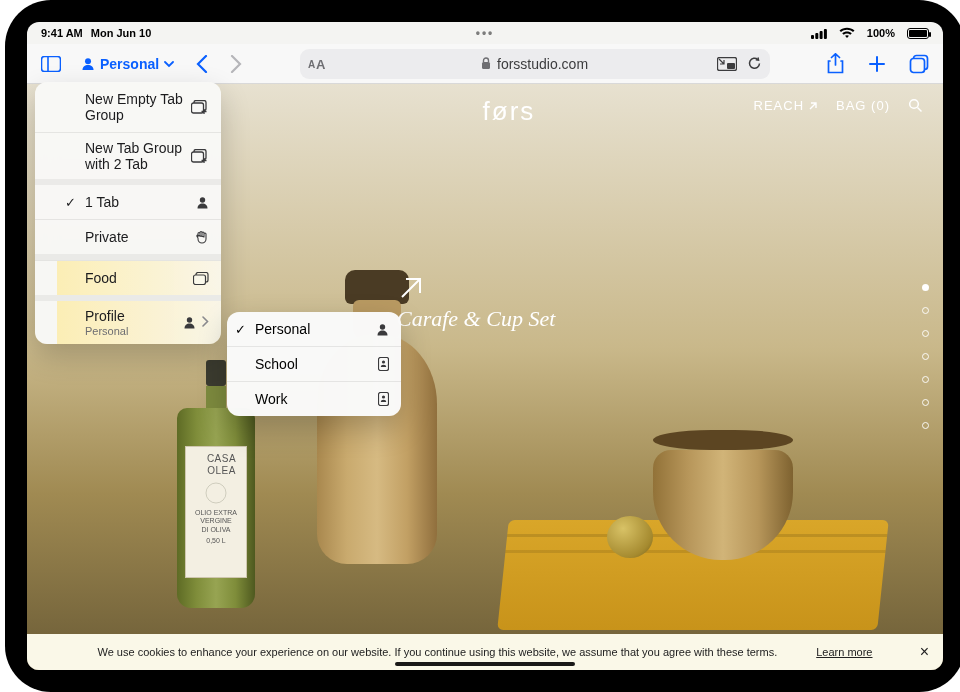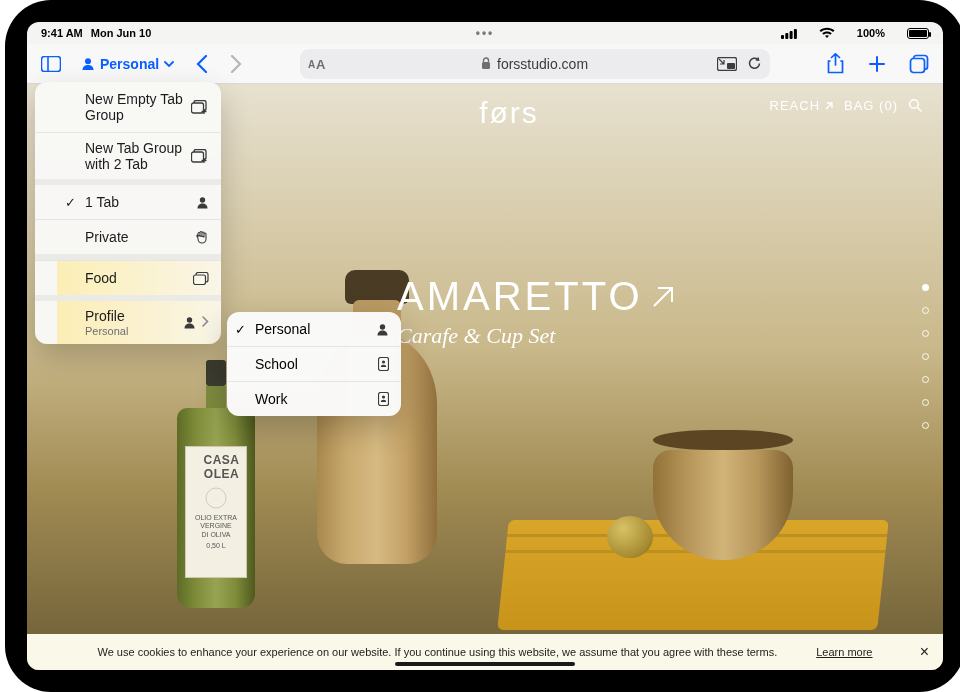--- a/index.html
+++ b/index.html
@@ -13,21 +13,21 @@
     position:relative; width:100%; height:100%; background:#f4f4f2;
     border-radius:12px; overflow:hidden;
   }
   
   .statusbar {
     position:absolute; top:0; left:0; right:0; height:22px;
     display:flex; align-items:center; justify-content:space-between;
     font-size:11px; font-weight:600; color:#000; padding:0 14px;
   }
   .sb-left { display:flex; gap:8px; align-items:center;}
-  .sb-right { display:flex; gap:22px; align-items:center;}
+  .sb-right { display:flex; gap:12px; align-items:center;}
   .ellipsis { position:absolute; left:50%; top:4px; transform:translateX(-50%); color:#7d7d7d; letter-spacing:2px; font-size:12px;}
   .wifi, .battery, .signal { display:inline-flex; align-items:center;}
   .battery-shell { width:22px; height:11px; border:1px solid #000; border-radius:3px; position:relative; }
   .battery-shell::after { content:""; position:absolute; right:-3px; top:3px; width:2px; height:5px; background:#000; border-radius:1px;}
   .battery-fill { position:absolute; left:1px; top:1px; bottom:1px; right:1px; background:#000; border-radius:1px;}
   
   .toolbar {
     position:absolute; top:22px; left:0; right:0; height:40px;
     display:flex; align-items:center; padding:0 10px; gap:8px;
     background:rgba(248,248,248,0.9);
@@ -63,32 +63,32 @@
   
   .carafe { position:absolute; left:290px; bottom:80px; width:120px; height:320px;}
   .carafe .lid { width:64px; height:34px; background:#4a3b24; border-radius:10px 10px 6px 6px; margin:0 auto; }
   .carafe .neck { width:48px; height:40px; background:#b99a62; margin:-4px auto 0; border-radius:6px 6px 12px 12px;}
   .carafe .body { width:120px; height:230px; background:linear-gradient(90deg,#a9884e,#c9aa6e,#d6ba82,#c2a064,#906f3d); margin:-6px auto 0; border-radius:58px 58px 30px 30px / 70px 70px 30px 30px;}
   .bottle { position:absolute; left:150px; bottom:60px; width:78px; height:250px;}
   .bottle .cap { width:20px; height:26px; background:#3c3c30; margin:0 auto; border-radius:3px;}
   .bottle .neck { width:20px; height:22px; background:#7d8a3e; margin:0 auto;}
   .bottle .body { width:78px; height:200px; background:linear-gradient(90deg,#5e6b25,#7f8d3a,#97a452,#7f8d3a,#4e591f); border-radius:10px 10px 14px 14px;}
   .bottle .label { position:absolute; left:8px; right:8px; top:86px; height:132px; background:#f3efe2; border:1px solid #cfc7af; font-size:7px; color:#555; padding:6px 4px; line-height:1.2; text-align:center;}
-  .bottle .label .brand { font-weight:700; font-size:12px; letter-spacing:0.5px;margin-left:11px;}
+  .bottle .label .brand { font-weight:400; font-size:10px; letter-spacing:0.5px;margin-left:11px;}
   .cup { position:absolute; right:150px; bottom:120px; width:140px; height:120px;}
   .cup .bowl { width:140px; height:110px; background:linear-gradient(90deg,#927238,#b7965a,#d1b478,#b7965a,#7e6230); border-radius:18px 18px 68px 68px;}
   .cup .rim { width:140px; height:20px; background:#5c4522; border-radius:70px/12px; }
   .napkin { position:absolute; right:60px; bottom:40px; width:380px; height:110px; background:linear-gradient(180deg,#d9a629,#c8931a); transform:skewX(-6deg); border-radius:6px;}
   .napkin::before { content:""; position:absolute; top:14px; left:0; right:0; height:3px; background:rgba(0,0,0,0.12);}
   .napkin::after { content:""; position:absolute; top:30px; left:0; right:0; height:3px; background:rgba(0,0,0,0.10);}
   .fruit { position:absolute; right:290px; bottom:112px; width:46px; height:42px; background:radial-gradient(circle at 35% 30%, #d8c266, #a58a2f 70%, #6f5a1a); border-radius:50%;}
   
   .site-header { position:absolute; top:12px; left:0; right:0; display:flex; align-items:center; justify-content:center;}
-  .site-logo { color:#fff; font-size:30px; letter-spacing:2px; font-weight:400;margin-left:48px;}
-  .site-right { position:absolute; right:20px; top:14px; display:flex; gap:10px; align-items:center; color:#fff; font-size:13px; letter-spacing:1px;}
+  .site-logo { color:#fff; font-size:26px; letter-spacing:2px; font-weight:400;margin-left:48px;}
+  .site-right { position:absolute; right:20px; top:14px; display:flex; gap:18px; align-items:center; color:#fff; font-size:13px; letter-spacing:1px;}
   .site-right .link { display:flex; align-items:center; gap:4px;}
   .hero-title { position:absolute; left:370px; top:190px; color:#fff; }
   .hero-title .h1 { font-size:40px; font-weight:300; letter-spacing:3px; display:flex; align-items:center; gap:6px;}
   .hero-title .sub { font-size:22px; font-style:italic; font-family:Georgia,serif; margin-top:4px; font-weight:300;}
   .dots { position:absolute; right:14px; top:200px; display:flex; flex-direction:column; gap:16px;}
   .dot { width:7px; height:7px; border-radius:50%; border:1px solid rgba(255,255,255,0.9);}
   .dot.active { background:#fff;}
   
   .cookies { position:absolute; left:0; right:0; bottom:0; background:#faf8e8; height:36px; display:flex; align-items:center; justify-content:center; font-size:11px; color:#222; gap:6px; padding:0 40px;}
   .cookies .learn { text-decoration:underline;margin-left:33px;}
@@ -283,21 +283,20 @@
         <span>
           <svg width="15" height="15" viewBox="0 0 15 15">
               <circle cx="6" cy="6" r="4.3" fill="none" stroke="#fff" stroke-width="1.5"></circle>
               <line x1="9.5" y1="9.5" x2="13.5" y2="13.5" stroke="#fff" stroke-width="1.5"></line>
             </svg>
         </span>
       </div>
 
       <div class="hero-title">
         <div class="h1">
-          <span>AMARETTO</span>
           <svg width="28" height="28" viewBox="0 0 28 28">
               <path d="M5 23 L23 5 M9 5 H23 V19" fill="none" stroke="#fff" stroke-width="2"></path>
             </svg>
         </div>
         <div class="sub">Carafe &amp; Cup Set</div>
       </div>
 
       <div class="dots">
         <span class="dot active"></span>
         <span class="dot"></span>

